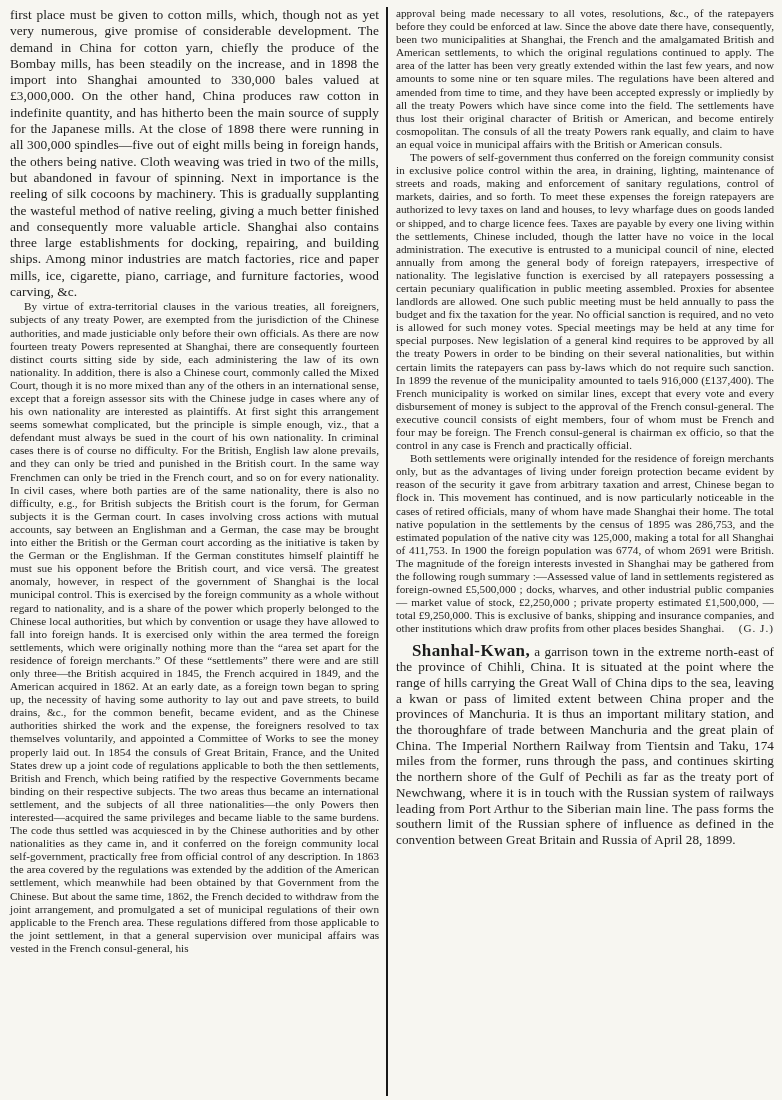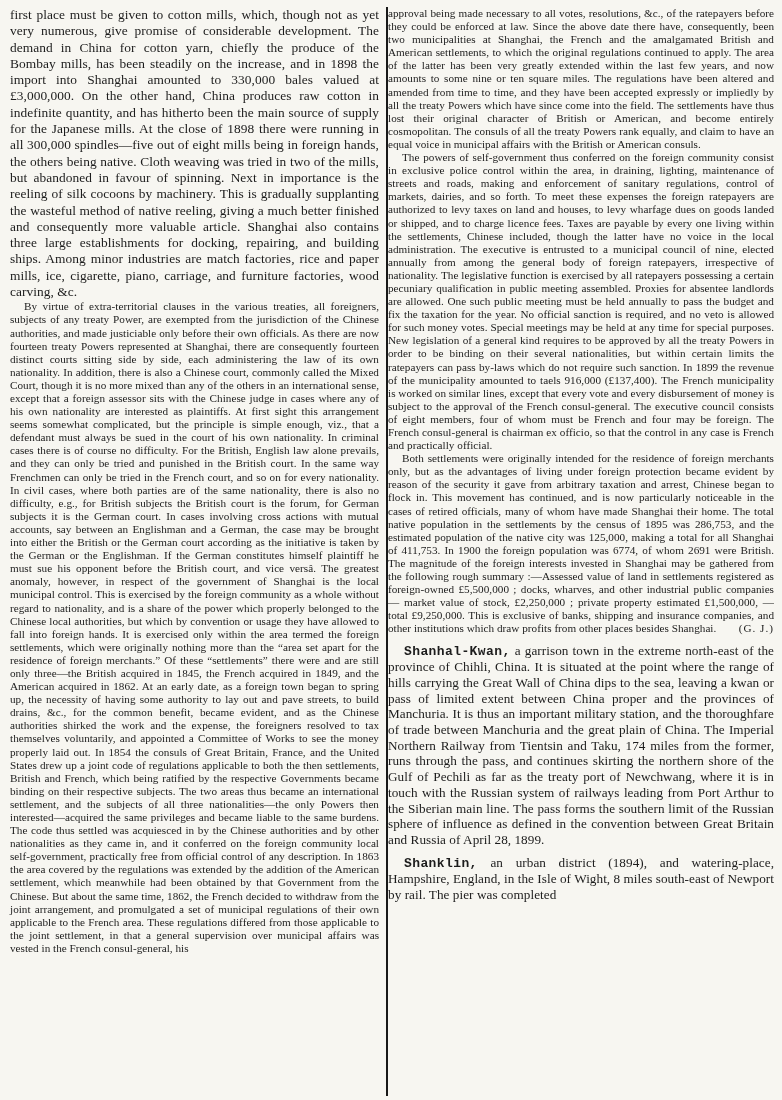--- a/index.html
+++ b/index.html
@@ -15,43 +15,43 @@
     background: #f7f6f1;
     color: #1c1c1c;
     font-family: "Liberation Serif", "DejaVu Serif", serif;
     display: flex;
   }
   .col {
     box-sizing: border-box;
     text-align: justify;
   }
   .col-left  { width: 376px; padding-right: 7px; }
-  .col-right { flex: 1; padding-left: 0; }
+  .col-right { flex: 1; padding-left: 8px; }
   .divider {
     width: 2px;
     background: #191919;
     flex: 0 0 auto;
   }
   p { margin: 0; padding: 0; }
   .t-normal {
     font-size: 13.4px;
     line-height: 16.3px;
     letter-spacing: 0.05px;
   }
   .t-small {
     font-size: 11.2px;
     line-height: 13.1px;
     letter-spacing: 0.02px;
   }
   .indent { text-indent: 14px; }
   .entry { text-indent: 16px; margin-top: 7px; font-size: 13.2px; line-height: 15.7px; }
   .headword {
-    font-family: Liberation Mono, monospace;
+    font-family: Liberation Serif, serif;
     font-weight: 700;
-    font-size: 13px;
+    font-size: 17px;
     letter-spacing: 0.4px;
   }
   .ital { }
   .sig {
     float: right;
     letter-spacing: 1px;
   }
 </style>
 </head>
 <body>
@@ -76,18 +76,15 @@
     <p class="t-small indent">
       <span>The powers of self-government thus conferred on the foreign community consist in exclusive police control within the area, in draining, lighting, maintenance of streets and roads, making and enforcement of sanitary regulations, control of markets, dairies, and so forth.  To meet these expenses the foreign ratepayers are authorized to levy taxes on land and houses, to levy wharfage dues on goods landed or shipped, and to charge licence fees.  Taxes are payable by every one living within the settlements, Chinese included, though the latter have no voice in the local administration.  The executive is entrusted to a municipal council of nine, elected annually from among the general body of foreign ratepayers, irrespective of nationality.  The legislative function is exercised by all ratepayers possessing a certain pecuniary qualification in public meeting assembled.  Proxies for absentee landlords are allowed.  One such public meeting must be held annually to pass the budget and fix the taxation for the year.  No official sanction is required, and no veto is allowed for such money votes.  Special meetings may be held at any time for special purposes.  New legislation of a general kind requires to be approved by all the treaty Powers in order to be binding on their several nationalities, but within certain limits the ratepayers can pass by-laws which do not require such sanction.  In 1899 the revenue of the municipality amounted to taels 916,000 (£137,400).  The French municipality is worked on similar lines, except that every vote and every disbursement of money is subject to the approval of the French consul-general.  The executive council consists of eight members, four of whom must be French and four may be foreign.  The French consul-general is chairman </span><span class="ital">ex officio</span><span>, so that the control in any case is French and practically official.</span>
     </p>
     <p class="t-small indent">
       <span>Both settlements were originally intended for the residence of foreign merchants only, but as the advantages of living under foreign protection became evident by reason of the security it gave from arbitrary taxation and arrest, Chinese began to flock in.  This movement has continued, and is now particularly noticeable in the cases of retired officials, many of whom have made Shanghai their home.  The total native population in the settlements by the census of 1895 was 286,753, and the estimated population of the native city was 125,000, making a total for all Shanghai of 411,753.  In 1900 the foreign population was 6774, of whom 2691 were British.  The magnitude of the foreign interests invested in Shanghai may be gathered from the following rough summary :—Assessed value of land in settlements registered as foreign-owned £5,500,000 ; docks, wharves, and other industrial public companies — market value of stock, £2,250,000 ; private property estimated £1,500,000, — total £9,250,000.  This is exclusive of banks, shipping and insurance companies, and other institutions which draw profits from other places besides Shanghai.</span>
       <span class="sig">(G. J.)</span>
     </p>
     <p class="t-normal entry">
       <span class="headword">Shanhal-Kwan,</span><span> a garrison town in the extreme north-east of the province of Chihli, China.  It is situated at the point where the range of hills carrying the Great Wall of China dips to the sea, leaving a </span><span class="ital">kwan</span><span> or pass of limited extent between China proper and the provinces of Manchuria.  It is thus an important military station, and the thoroughfare of trade between Manchuria and the great plain of China.  The Imperial Northern Railway from Tientsin and Taku, 174 miles from the former, runs through the pass, and continues skirting the northern shore of the Gulf of Pechili as far as the treaty port of Newchwang, where it is in touch with the Russian system of railways leading from Port Arthur to the Siberian main line.  The pass forms the southern limit of the Russian sphere of influence as defined in the convention between Great Britain and Russia of April 28, 1899.</span>
     </p>
-    <p class="t-normal entry">
-      <span class="headword">Shanklin,</span><span> an urban district (1894), and watering-place, Hampshire, England, in the Isle of Wight, 8 miles south-east of Newport by rail.  The pier was completed</span>
-    </p>
   </div>
 
 </div>
 
 </body></html>

